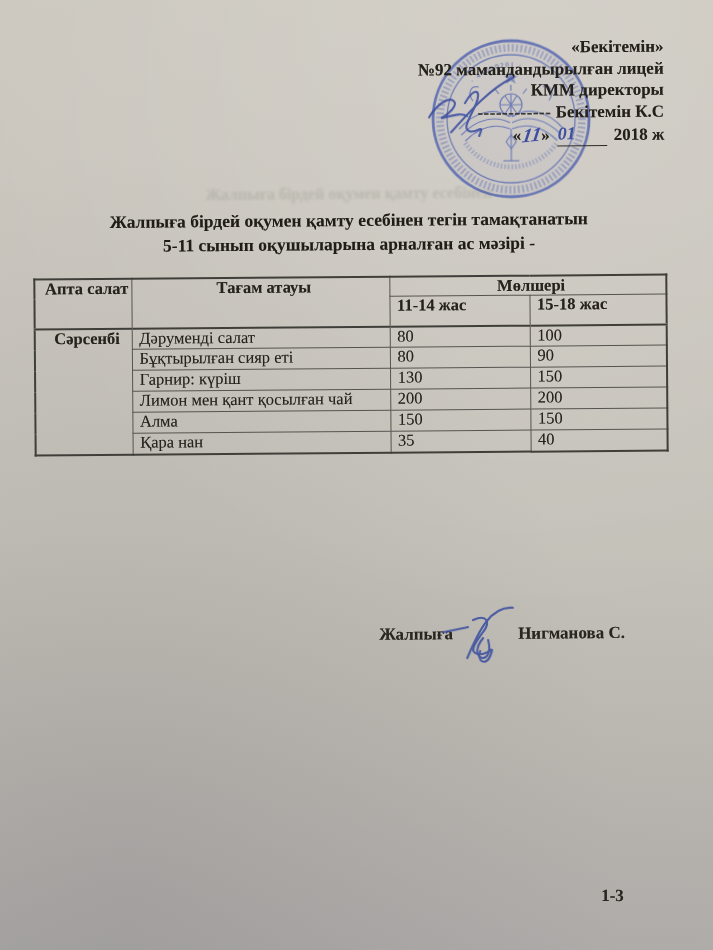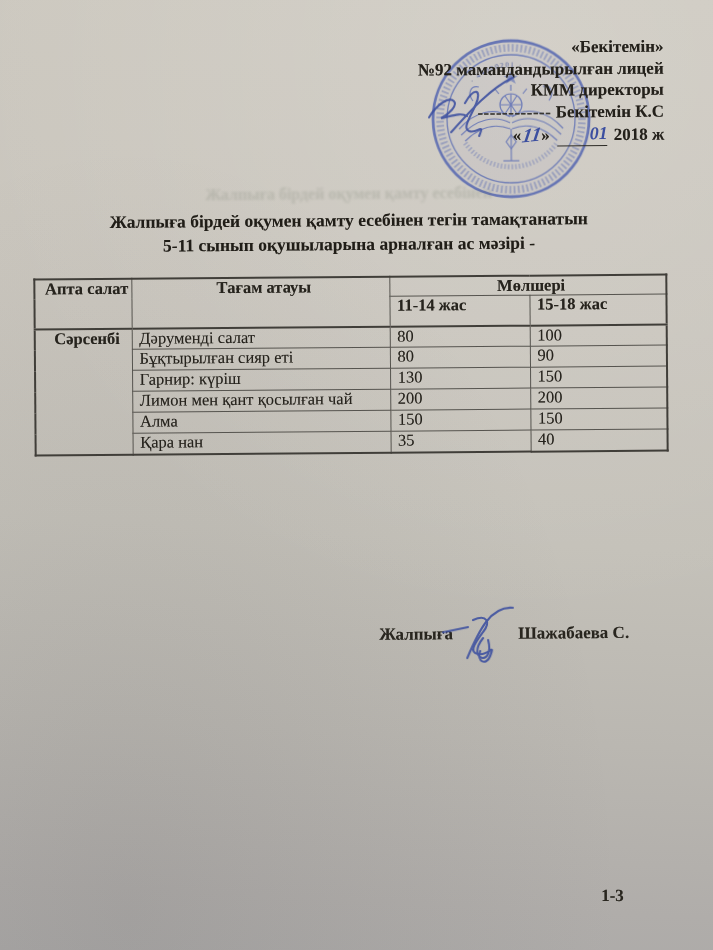--- a/index.html
+++ b/index.html
@@ -21,21 +21,21 @@
   
   .stamp{position:absolute;left:428px;top:34px;width:172px;height:172px;filter:blur(0.4px);}
   
   .approval{position:absolute;left:250px;top:38px;width:417px;text-align:right;
     font-weight:bold;font-size:17px;color:#24211b;}
   .approval .ln{line-height:21.5px;white-space:nowrap;}
   .dashes{font-weight:bold;letter-spacing:0.5px;color:#3a3833;}
   .date-line{margin-top:1px;}
   .hand{color:#3c4fa0;font-style:italic;font-weight:bold;text-shadow:none;}
   .hand-day{display:inline-block;width:20px;font-size:20px;transform:skewX(-14deg) rotate(-5deg);position:relative;top:1px;}
-  .month-box{display:inline-block;width:50px;text-align:right;border-bottom:1.7px solid #2e2c27;
+  .month-box{display:inline-block;width:50px;text-align:left;border-bottom:1.7px solid #2e2c27;
     margin:0 6px 0 8px;font-size:18px;position:relative;top:-1px;}
   .sig-director{position:absolute;left:424px;top:74px;width:100px;height:66px;filter:blur(0.3px);}
   
   .ghost{position:absolute;left:35px;top:185px;width:632px;text-align:center;
     font-weight:bold;font-size:16px;color:#55614f;opacity:0.17;filter:blur(1.1px);}
   
   .title{position:absolute;left:35px;top:209px;width:632px;text-align:center;
     font-weight:bold;font-size:17.5px;line-height:23.5px;color:#201d17;}
   
   table.menu{position:absolute;left:35px;top:276px;border-collapse:collapse;
@@ -174,17 +174,17 @@
 
   <div class="nurse-label">Жалпыға</div>
   <svg class="sig-nurse" viewBox="0 0 80 72">
     <g fill="none" stroke="#3c4fa0" stroke-width="2.1" stroke-linecap="round" opacity="0.88">
       <path d="M2,38 L27,33"></path>
       <path d="M26,64 C38,36 50,12 72,14"></path>
       <path d="M32,26 C46,20 50,28 42,38 C34,49 27,58 37,60 C48,62 54,48 49,62 C45,72 35,68 39,57"></path>
       <path d="M42,44 C24,66 54,74 47,46"></path>
     </g>
   </svg>
-  <div class="nurse-name">Шажабаева С.</div>
+  <div class="nurse-name">Нигманова С.</div>
 
   <div class="pagenum">1-3</div>
 
 </div>
 
 </body></html>

